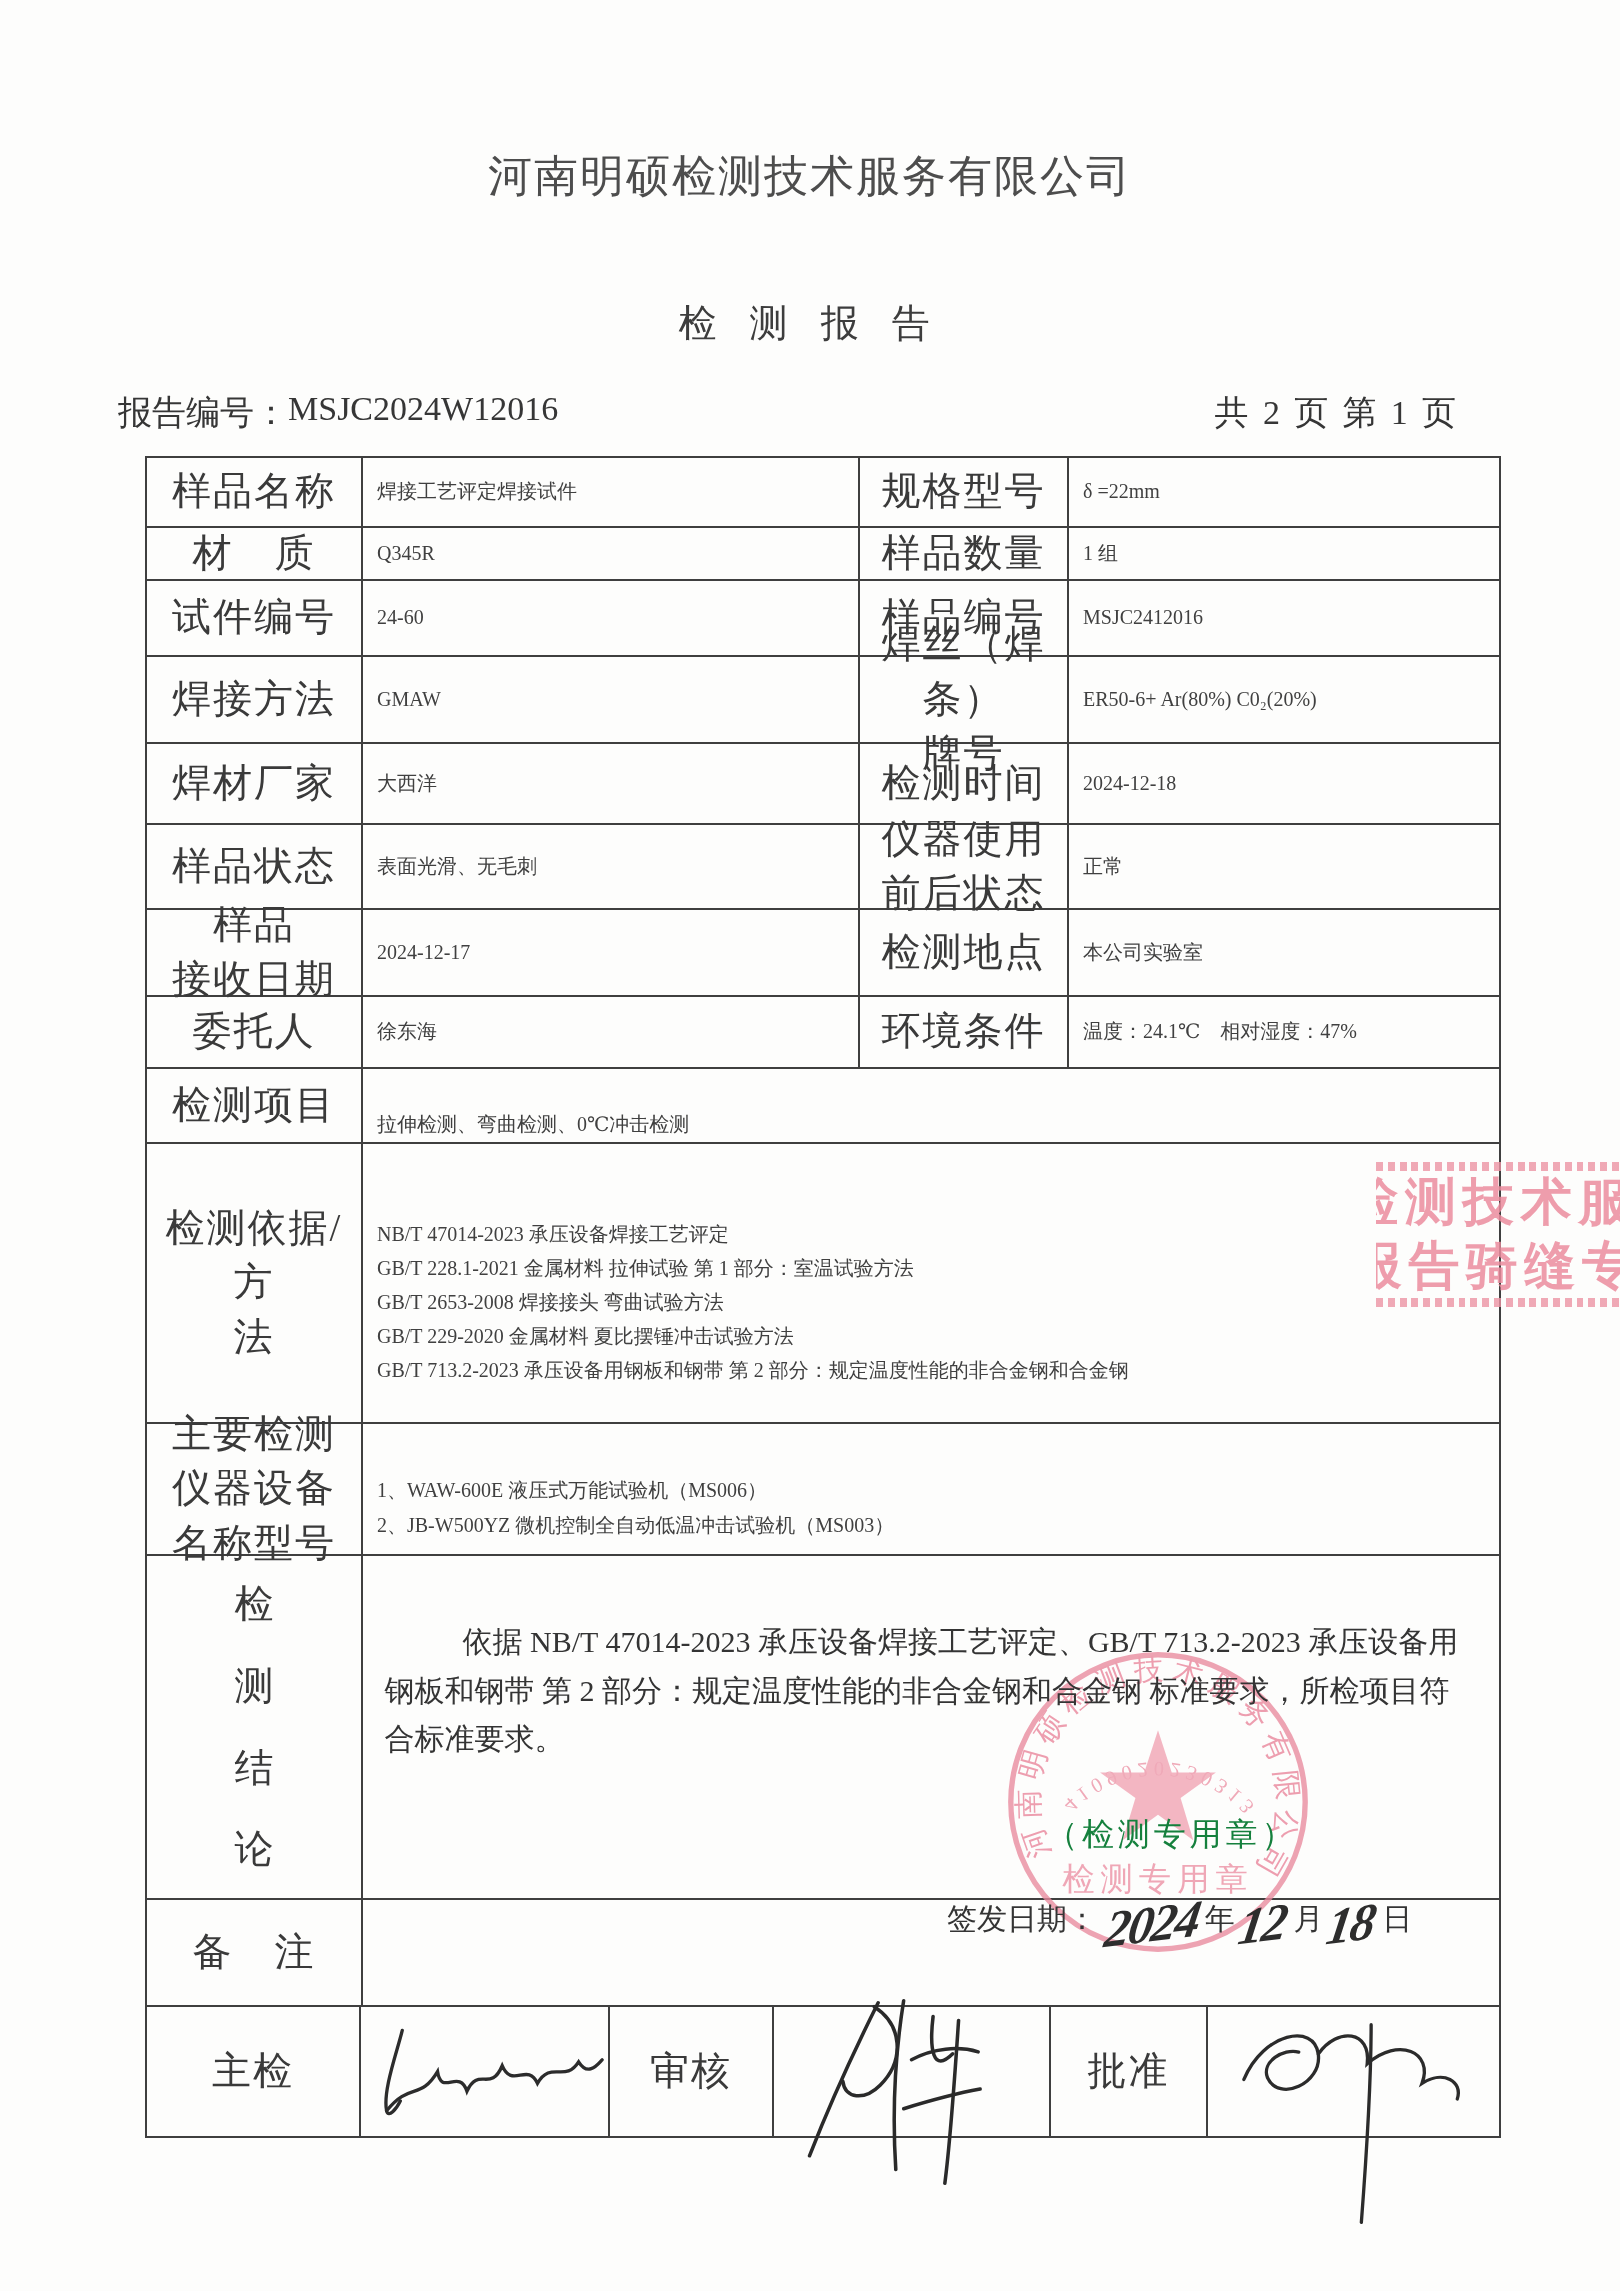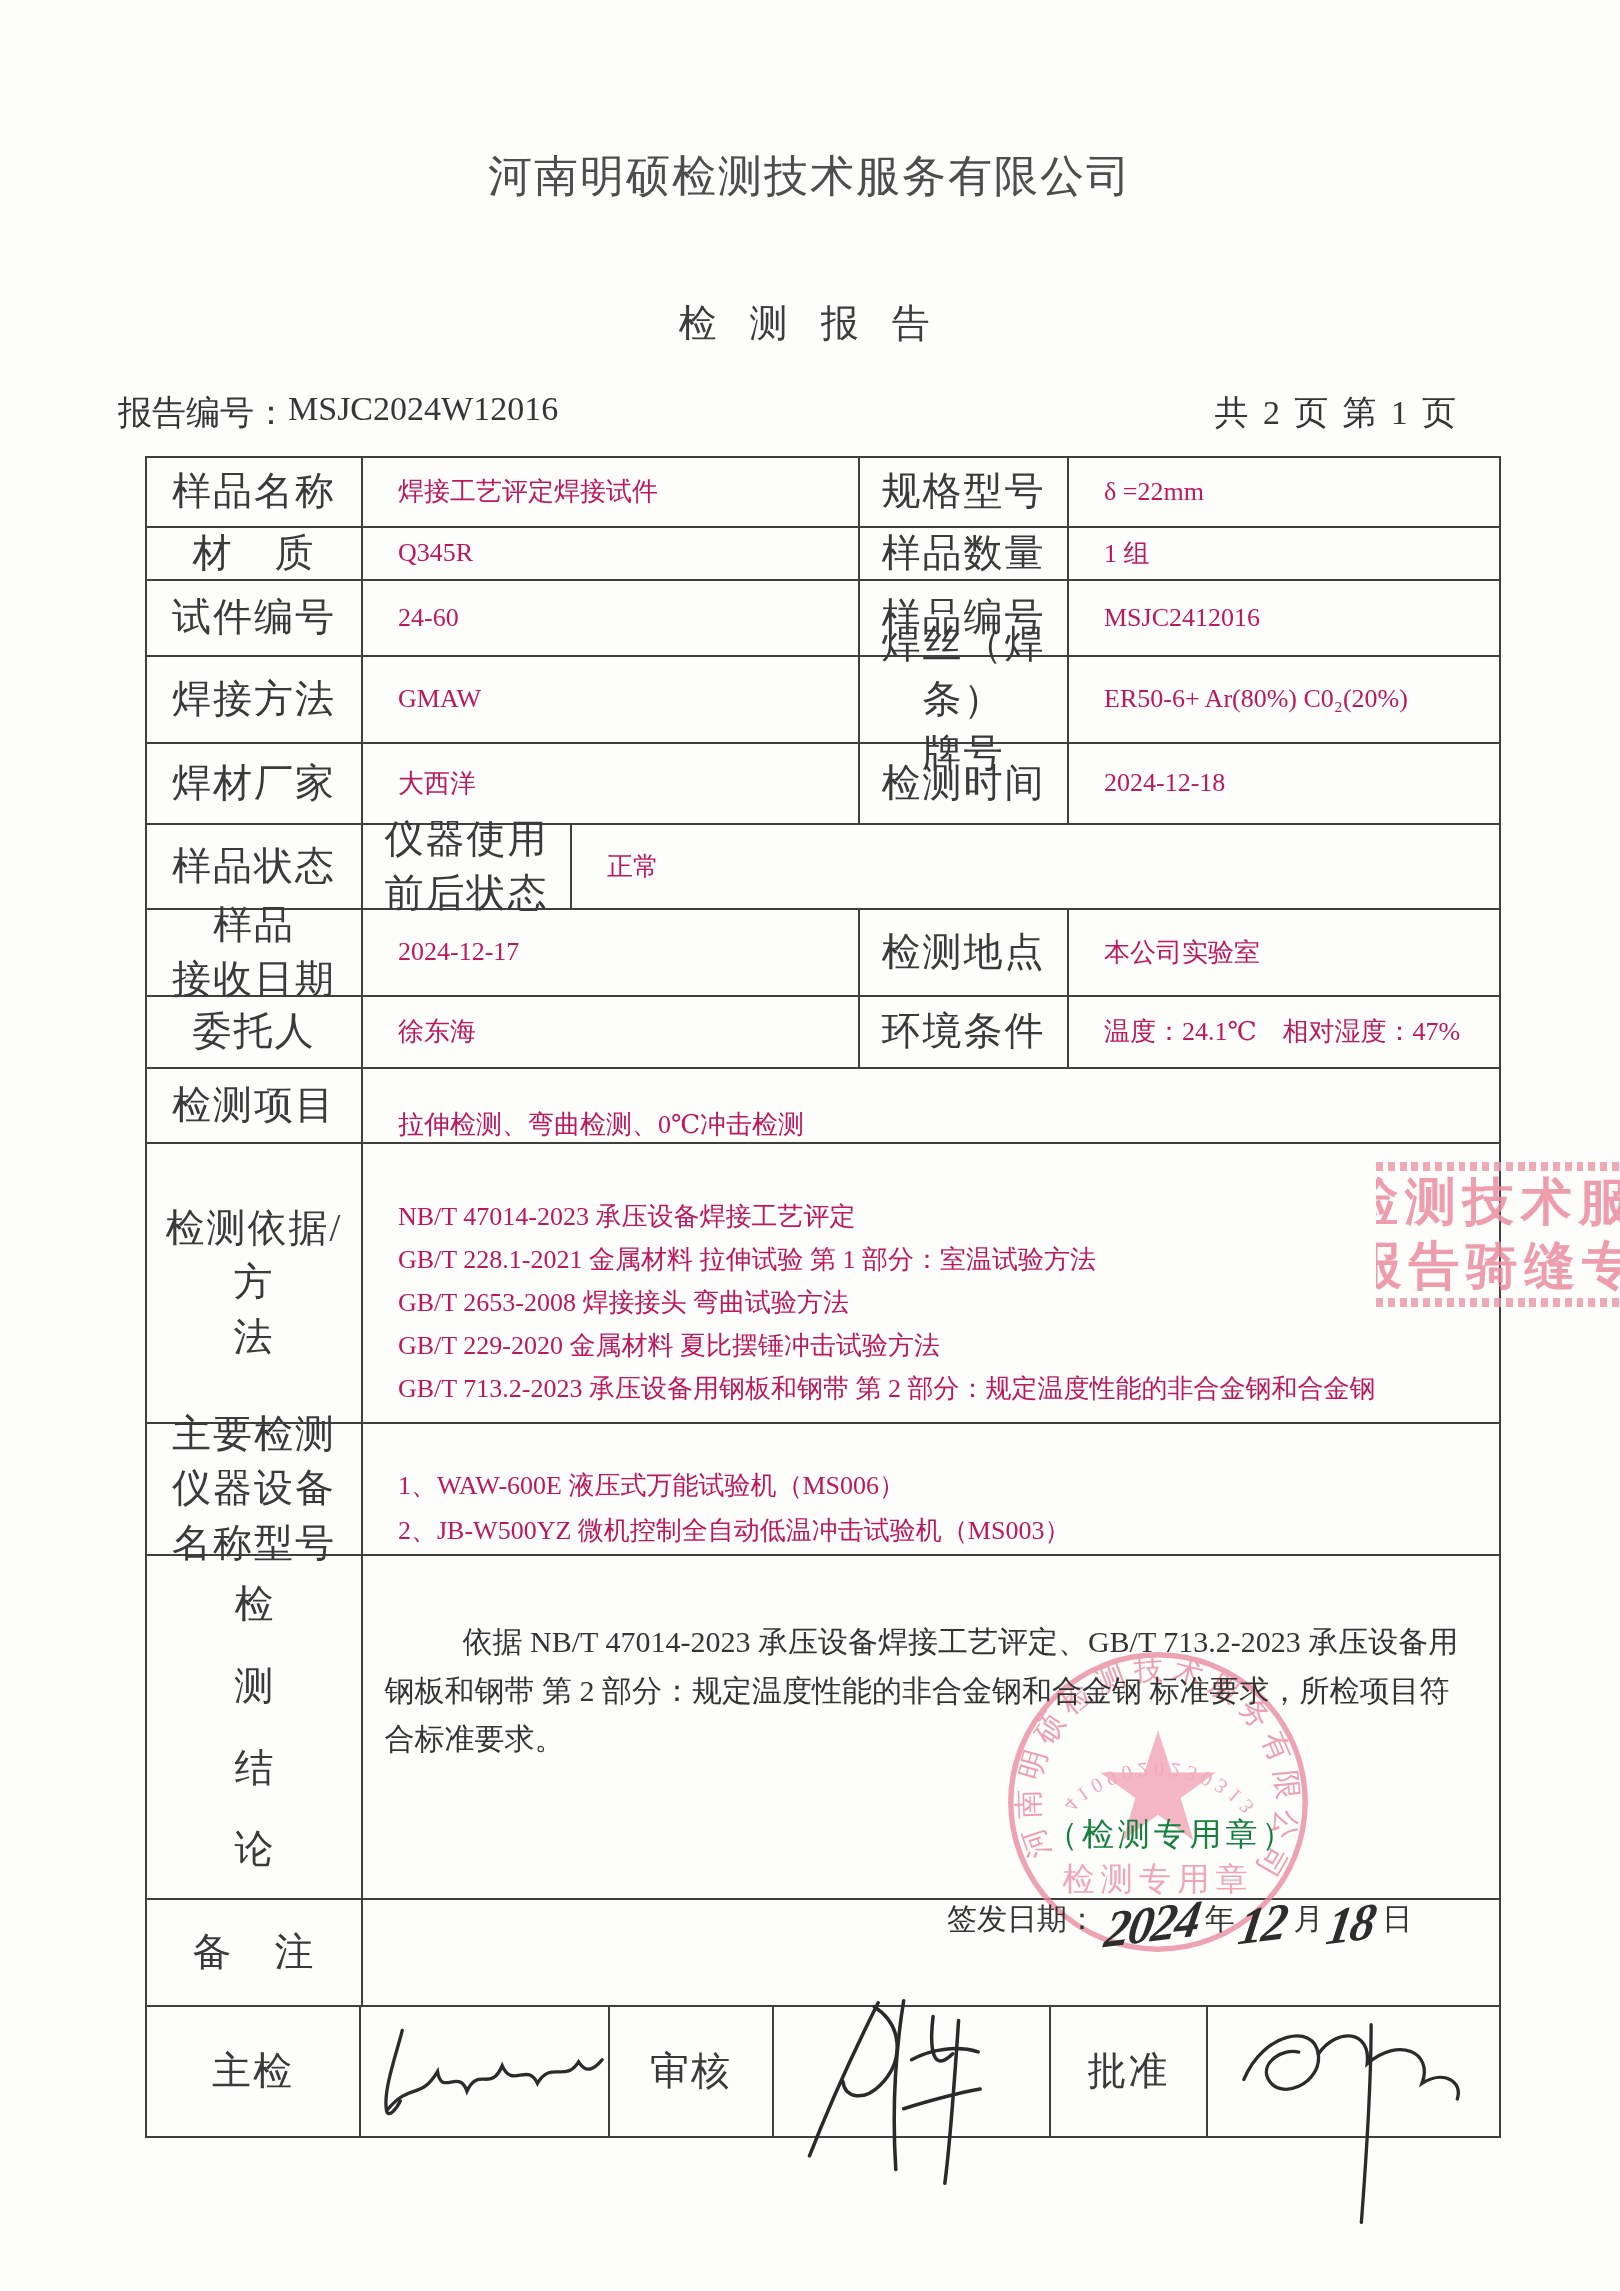--- a/index.html
+++ b/index.html
@@ -16,21 +16,21 @@
   .report-line { margin:41px 120px 0 118px; display:flex; justify-content:space-between; font-size:34px; color:#363636; }
   .report-no-wrap { display:flex; }
   .page-info { margin-right:41px; letter-spacing:2.9px; }
   
   .report-table { margin:19.6px 0 0 145px; width:1356px; border:2.9px solid #3f3f3f; }
   .tr { display:flex; border-bottom:2px solid #3f3f3f; }
   .tr:last-child { border-bottom:none; }
   .td { border-right:2px solid #3f3f3f; display:flex; align-items:center; }
   .td:last-child { border-right:none; }
   .lbl { justify-content:center; text-align:center; font-size:39px; color:#3a3a3a; white-space:pre-line; line-height:1.4; letter-spacing:2px; }
-  .val { padding-left:35px; font-size:26px; color:#be185d; }
+  .val { padding-left:14px; font-size:20px; color:#404040; }
   .c1 { width:216px; } .c2 { width:497px; } .c3 { width:209px; } .c4 { flex:1; }
   .cwide { flex:1;margin-top:39px; }
   .r1{height:70px} .r2{height:53px} .r3{height:76px} .r4{height:87px} .r5{height:81px}
   .r6{height:85px} .r7{height:87px} .r8{height:72px} .r9{height:75px}
   .r10{height:280px} .r11{height:132px} .r12{height:344px} .r13{height:107px} .r14{height:129px}
   .multiline { flex-direction:column; align-items:flex-start; justify-content:center; }
   .basis-line { line-height:1.5; margin:2px 0; padding-right:29px; }
   .equip-line { line-height:1.75; }
   
   .conclusion-cell { position:relative; display:block; padding:23.5px 25.5px 0 21.6px; }
@@ -95,20 +95,21 @@
       <div class="td val c4">ER50-6+ Ar(80%) C0₂(20%)</div>
     </div>
     <div class="tr r5">
       <div class="td lbl c1">焊材厂家</div>
       <div class="td val c2">大西洋</div>
       <div class="td lbl c3">检测时间</div>
       <div class="td val c4">2024-12-18</div>
     </div>
     <div class="tr r6">
       <div class="td lbl c1">样品状态</div>
+      <div class="td val c2">表面光滑、无毛刺</div>
       <div class="td lbl c3">仪器使用
 前后状态</div>
       <div class="td val c4">正常</div>
     </div>
     <div class="tr r7">
       <div class="td lbl c1">样品
 接收日期</div>
       <div class="td val c2">2024-12-17</div>
       <div class="td lbl c3">检测地点</div>
       <div class="td val c4">本公司实验室</div>

